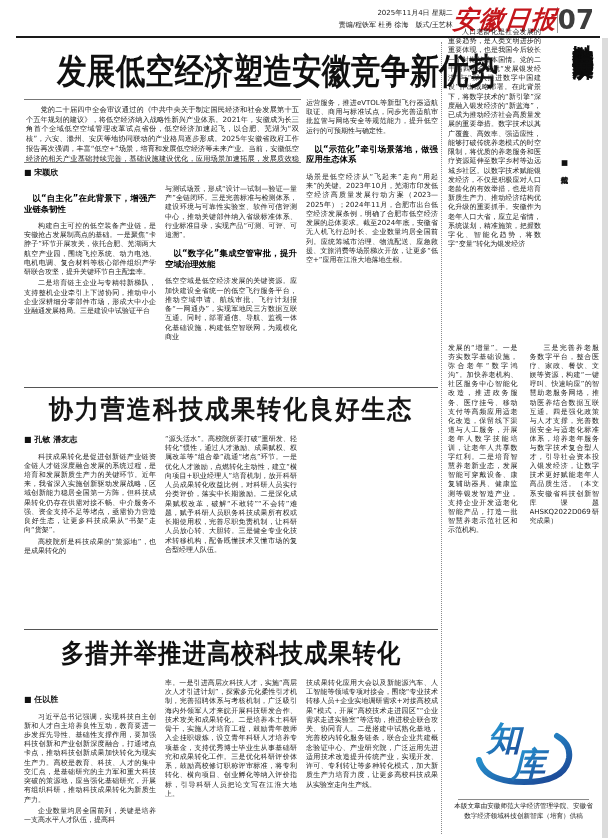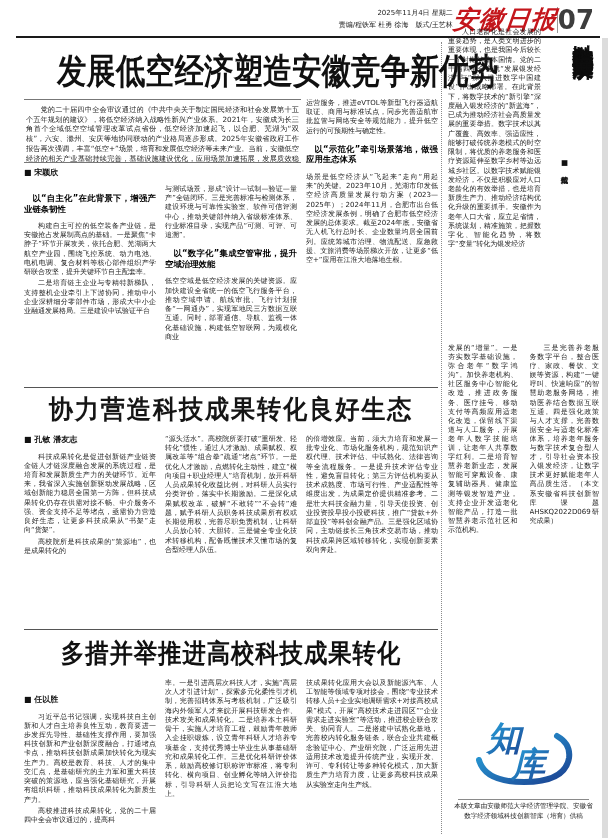--- a/index.html
+++ b/index.html
@@ -120,38 +120,33 @@
           <div>
               <p class="bp">科技成果转化是促进创新链产业链资金链人才链深度融合发展的系统过程，是培育和发展新质生产力的关键环节。近年来，我省深入实施创新驱动发展战略，区域创新能力稳居全国第一方阵，但科技成果转化仍存在供需对接不畅、中介服务不强、资金支持不足等堵点，亟需协力营造良好生态，让更多科技成果从“书架”走向“货架”。</p>
               <p class="bp">高校院所是科技成果的“策源地”，也是成果转化的</p>
             </div>
         </div>
         <div class="col w1 h190 cont">
           <div>
               <p class="bp">“源头活水”。高校院所要打破“重研发、轻转化”惯性，通过人才激励、成果赋权、权属改革等“组合拳”疏通“堵点”环节。一是优化人才激励，点燃转化主动性，建立“横向项目+职业经理人”培育机制，放开科研人员成果转化收益比例，对科研人员实行分类评价，落实中长期激励。二是深化成果赋权改革，破解“不敢转”“不会转”难题，赋予科研人员职务科技成果所有权或长期使用权，完善尽职免责机制，让科研人员放心转、大胆转。三是健全专业化技术转移机构，配备既懂技术又懂市场的复合型经理人队伍。</p>
             </div>
         </div>
-        <div class="col w1 h190 cont">
-          <div>
-              <p class="bp">的倍增效应。当前，须大力培育和发展一批专业化、市场化服务机构，规范知识产权代理、技术评估、中试熟化、法律咨询等全流程服务。一是提升技术评估专业性，避免盲目转化；第三方评估机构要从技术成熟度、市场可行性、产业适配性等维度出发，为成果定价提供精准参考。二是壮大科技金融力量，引导天使投资、创业投资投早投小投硬科技，推广“贷款+外部直投”等科创金融产品。三是强化区域协同，主动链接长三角技术交易市场，推动科技成果跨区域转移转化，实现创新要素双向奔赴。</p>
-            </div>
-        </div>
       </div>
     </div>
 
     <hr class="art-divider">
 
     <div>
       <div class="b-headline">多措并举推进高校科技成果转化</div>
       <div class="cols">
         <div class="col w1 h186">
           <div class="byline" style="margin-top:16px;">■ 任以胜</div>
           <div>
               <p class="bp">习近平总书记强调，实现科技自主创新和人才自主培养良性互动，教育要进一步发挥先导性、基础性支撑作用，要加强科技创新和产业创新深度融合，打通堵点卡点，推动科技创新成果加快转化为现实生产力。高校是教育、科技、人才的集中交汇点，是基础研究的主力军和重大科技突破的策源地，应当强化基础研究，开展有组织科研，推动科技成果转化为新质生产力。</p>
-              <p class="bp">高校推进科技成果转化，党的二十届四中全会审议通过的，提高科</p>
+              <p class="bp">企业数量均居全国前列，关键是培养一支高水平人才队伍，提高科</p>
             </div>
         </div>
         <div class="col w1 h186 cont">
           <div>
               <p class="bp">率。一是引进高层次科技人才，实施“高层次人才引进计划”，探索多元化柔性引才机制，完善招聘体系与考核机制，广泛吸引海内外领军人才来皖开展科技研发合作、技术攻关和成果转化。二是培养本土科研骨干，实施人才培育工程，鼓励青年教师入企挂职锻炼，设立青年科研人才培养专项基金，支持优秀博士毕业生从事基础研究和成果转化工作。三是优化科研评价体系，鼓励高校修订职称评审标准，将专利转化、横向项目、创业孵化等纳入评价指标，引导科研人员把论文写在江淮大地上。</p>
             </div>
         </div>
         <div class="col w1 h186 cont">
           <div>
               <p class="bp">技成果转化应用大会以及新能源汽车、人工智能等领域专项对接会，围绕“专业技术转移人员+企业实地调研需求+对接高校成果”模式，开展“高校技术走进园区”“企业需求走进实验室”等活动，推进校企联合攻关、协同育人。二是搭建中试熟化基地，完善校内转化服务链条，联合企业共建概念验证中心、产业研究院，广泛运用先进适用技术改造提升传统产业，实现开发、许可、专利转让等多种转化模式，加大新质生产力培育力度，让更多高校科技成果从实验室走向生产线。</p>

